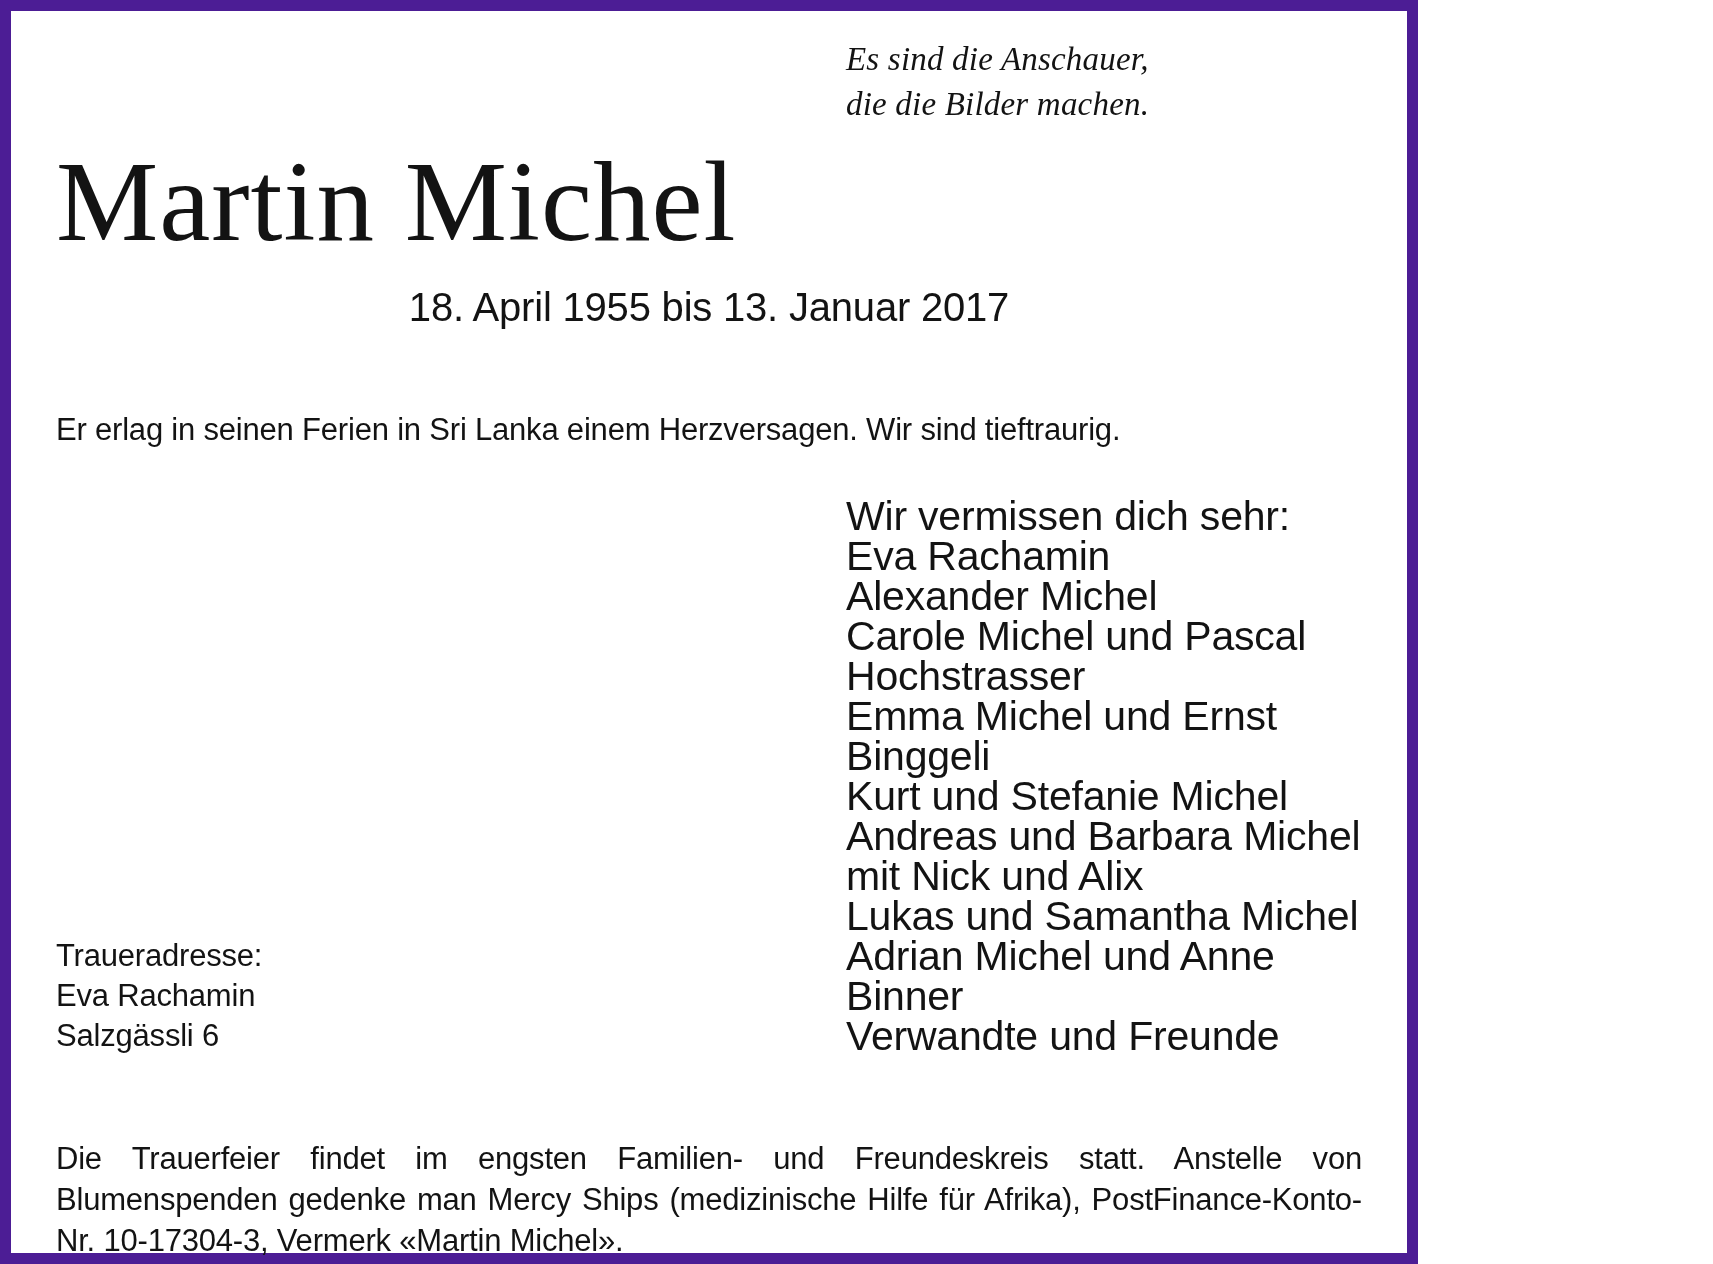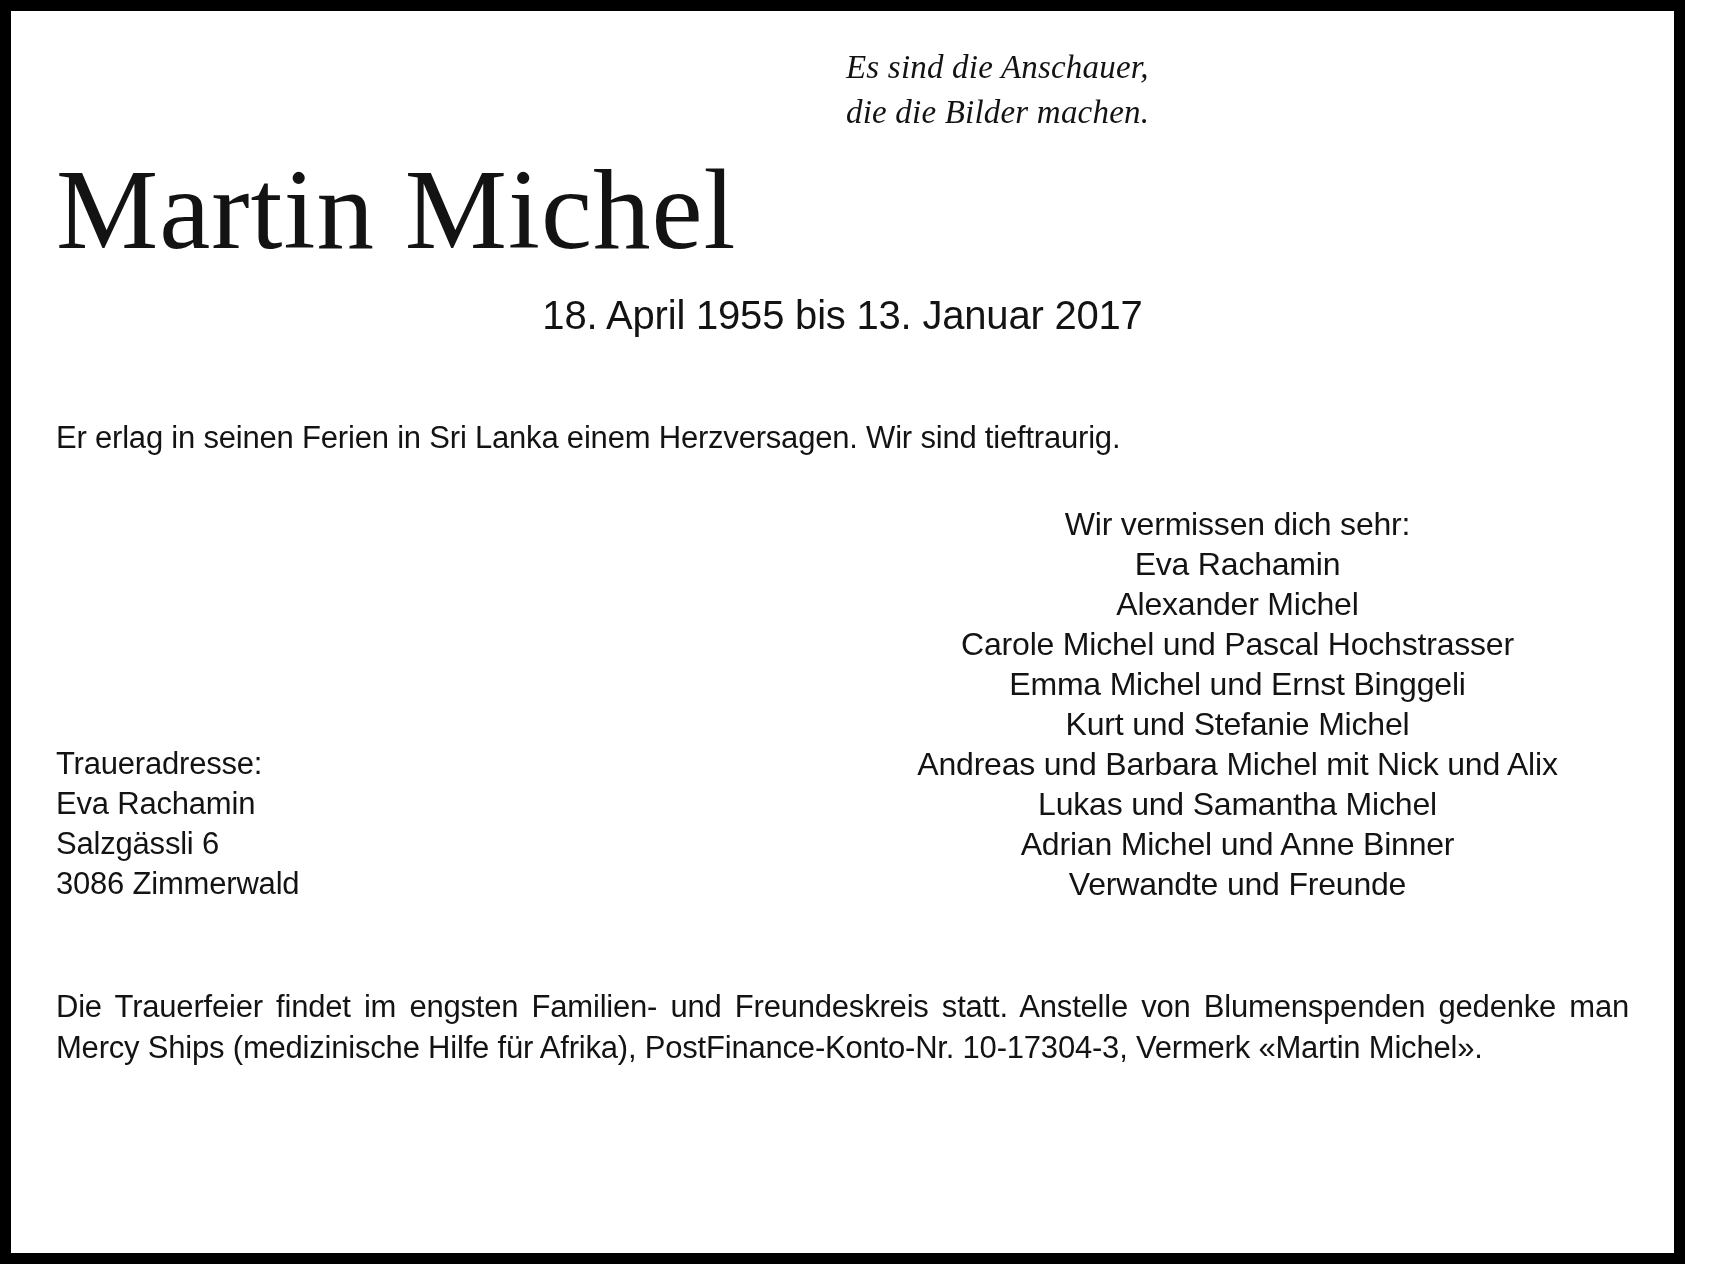--- a/index.html
+++ b/index.html
@@ -7,25 +7,25 @@
   body {
     width: 1713px;
     height: 1264px;
     background: #ffffff;
     color: #131313;
     font-family: "Liberation Sans", sans-serif;
     overflow: hidden;
   }
   .sheet {
     box-sizing: border-box;
-    width: 1685px;
+    width: 1418px;
     height: 1264px;
-    border: 11px solid #000000;
+    border: 11px solid #4c1d95;
     background: #ffffff;
-    padding: 34px 45px 20px 45px;
+    padding: 26px 45px 20px 45px;
   }
   
   .quote {
     margin-left: 790px;
     font-family: "Liberation Serif", "DejaVu Serif", serif;
     font-style: italic;
     font-size: 33px;
     line-height: 45px;
     letter-spacing: 0.2px;
   }
@@ -71,24 +71,23 @@
   }
   .address {
     width: 790px;
     flex: 0 0 790px;
     font-size: 31px;
     line-height: 40px;
     letter-spacing: -0.2px;
   }
   .mourners {
     flex: 1 1 auto;
-    font-size: 32px;
+    font-size: 41px;
     line-height: 40px;
     letter-spacing: -0.2px;
-    text-align: center;
   }
   .footer-para { margin-top: 82px; }
 </style>
 </head>
 <body>
 
 <div class="sheet">
 
   <div class="quote">
     <div>Es sind die Anschauer,</div>
@@ -102,21 +101,20 @@
 
   <p class="para p-cause">Er erlag in seinen Ferien in Sri Lanka einem Herzversagen. Wir sind tieftraurig.</p>
 
 
   <div class="columns">
 
     <div class="address">
       <div>Traueradresse:</div>
       <div>Eva Rachamin</div>
       <div>Salzgässli 6</div>
-      <div>3086 Zimmerwald</div>
     </div>
 
     <div class="mourners">
       <div>Wir vermissen dich sehr:</div>
       <div>Eva Rachamin</div>
       <div>Alexander Michel</div>
       <div>Carole Michel und Pascal Hochstrasser</div>
       <div>Emma Michel und Ernst Binggeli</div>
       <div>Kurt und Stefanie Michel</div>
       <div>Andreas und Barbara Michel mit Nick und Alix</div>

